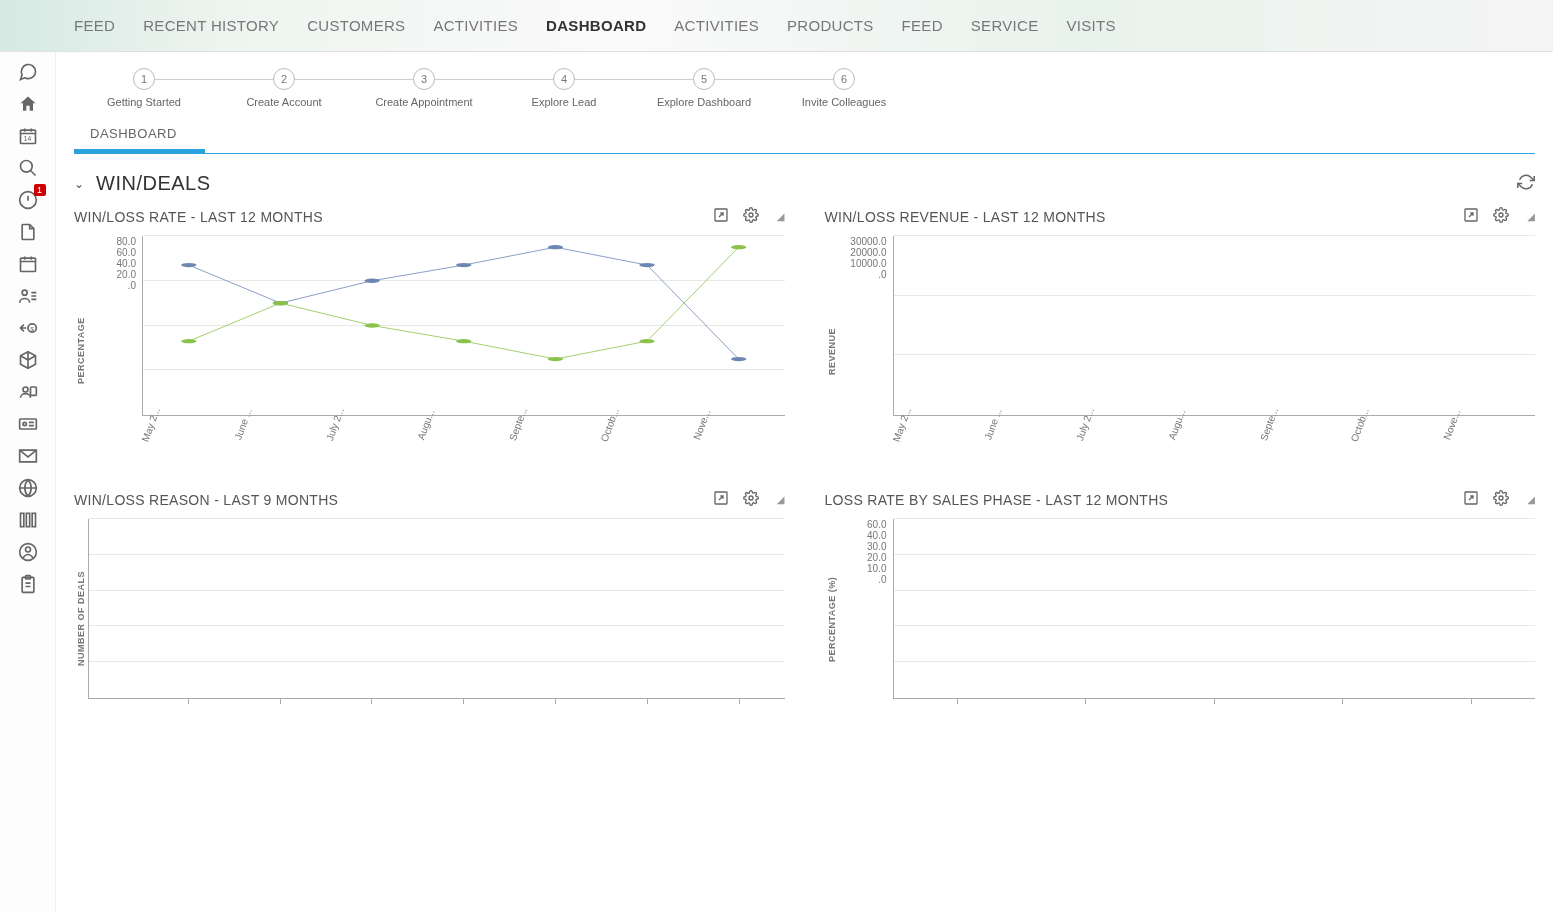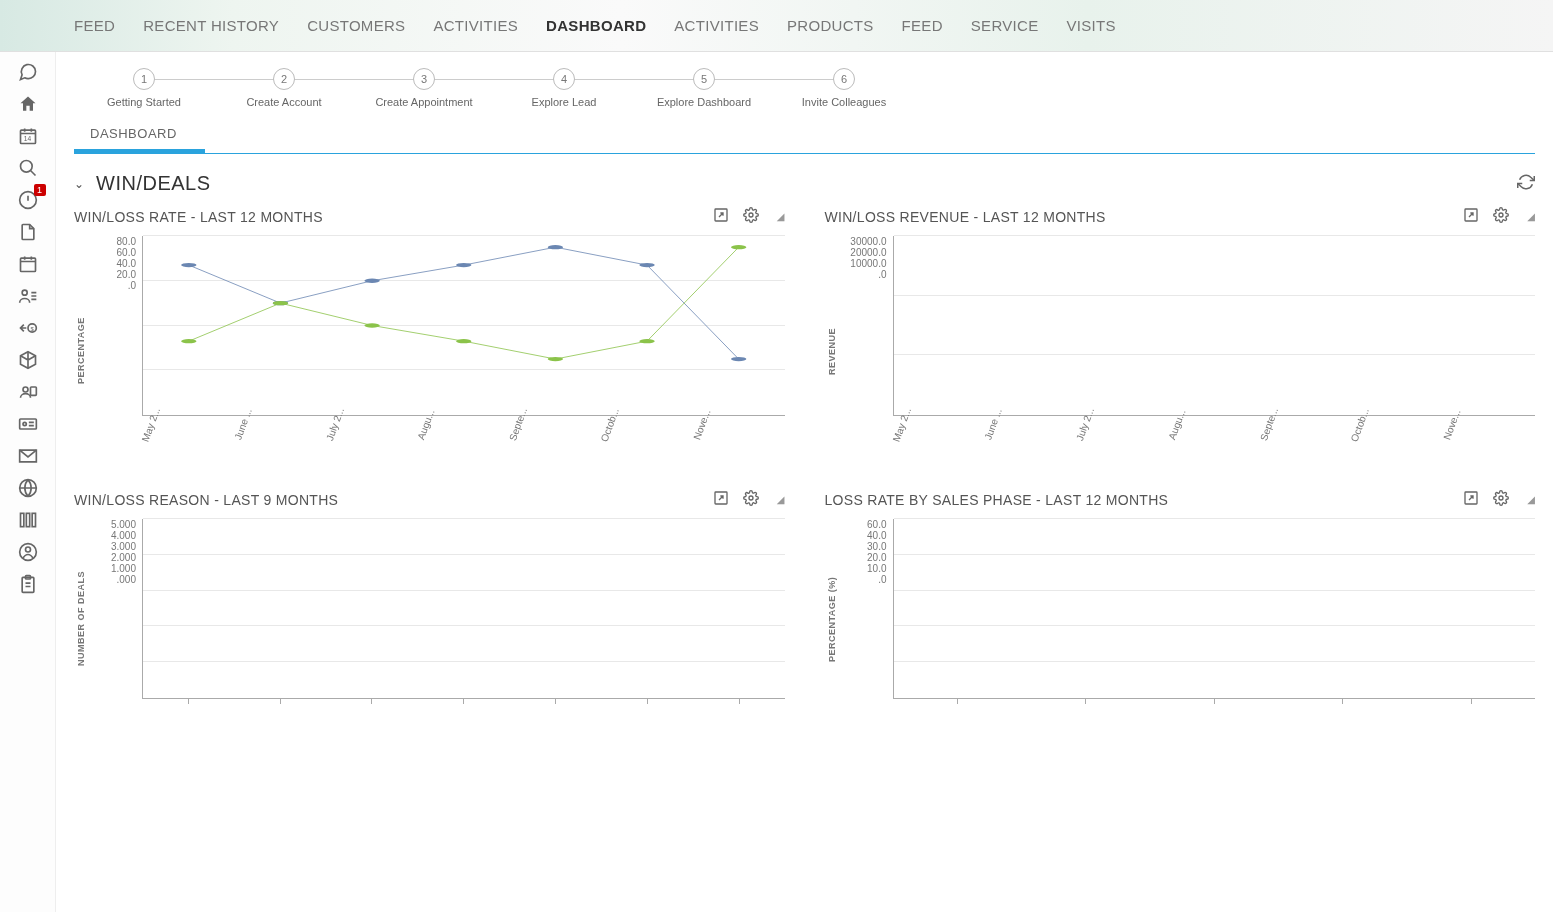--- a/index.html
+++ b/index.html
@@ -611,28 +611,20 @@
                   <circle cx="12" cy="12" r="3"></circle>
                   <path d="M19.4 15a1.65 1.65 0 00.33 1.82l.06.06a2 2 0 11-2.83 2.83l-.06-.06a1.65 1.65 0 00-1.82-.33 1.65 1.65 0 00-1 1.51V21a2 2 0 11-4 0v-.09a1.65 1.65 0 00-1-1.51 1.65 1.65 0 00-1.82.33l-.06.06a2 2 0 11-2.83-2.83l.06-.06a1.65 1.65 0 00.33-1.82 1.65 1.65 0 00-1.51-1H3a2 2 0 110-4h.09a1.65 1.65 0 001.51-1 1.65 1.65 0 00-.33-1.82l-.06-.06a2 2 0 112.83-2.83l.06.06a1.65 1.65 0 001.82.33h0a1.65 1.65 0 001-1.51V3a2 2 0 114 0v.09a1.65 1.65 0 001 1.51 1.65 1.65 0 001.82-.33l.06-.06a2 2 0 112.83 2.83l-.06.06a1.65 1.65 0 00-.33 1.82v0a1.65 1.65 0 001.51 1H21a2 2 0 110 4h-.09a1.65 1.65 0 00-1.51 1z"></path>
                 </svg></span>
             <span class="resize-corner">◢</span>
           </div>
         </div>
         <div class="chart-area">
           <div class="ylabel">NUMBER OF DEALS</div>
           <div class="plot-wrap">
             <div class="plot-row">
-              <div class="yaxis" id="yaxis2">
-                  <div>5.000</div>
-                  <div>4.000</div>
-                  <div>3.000</div>
-                  <div>2.000</div>
-                  <div>1.000</div>
-                  <div>.000</div>
-                </div>
               <div class="plot" id="plot2">
                   <div class="gridline" style="bottom: 20%;"></div>
                   <div class="gridline" style="bottom: 40%;"></div>
                   <div class="gridline" style="bottom: 60%;"></div>
                   <div class="gridline" style="bottom: 80%;"></div>
                   <div class="gridline" style="bottom: 100%;"></div>
                   <div class="bar-group" style="left: 0%; width: 14.2857%;">
                     <div class="bar single blue-fill" style="height: 80%;"></div>
                   </div>
                   <div class="bar-group" style="left: 14.2857%; width: 14.2857%;">

